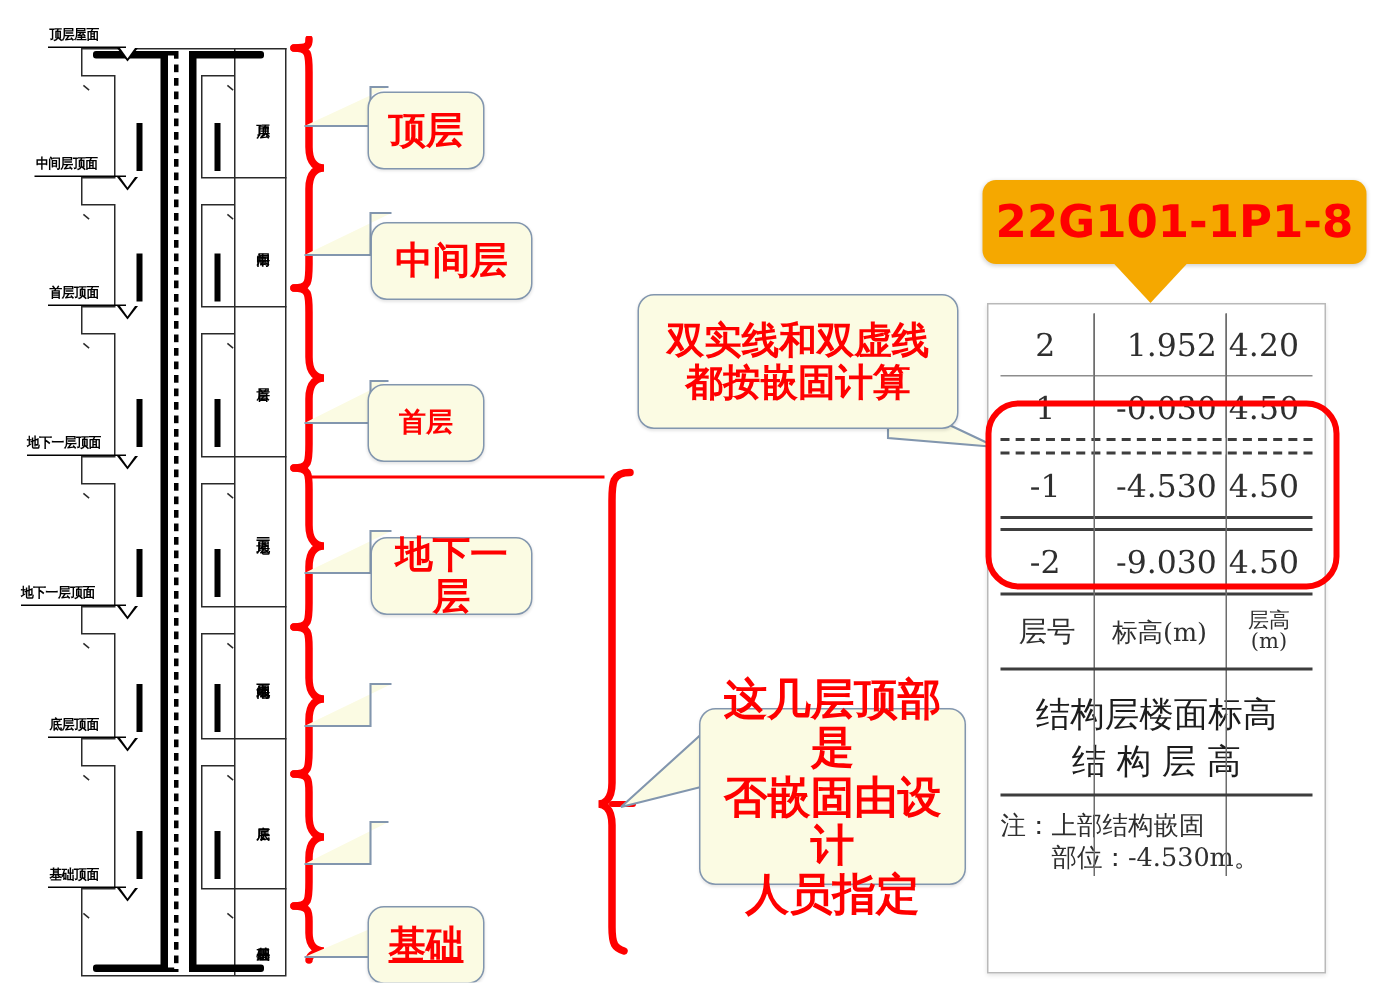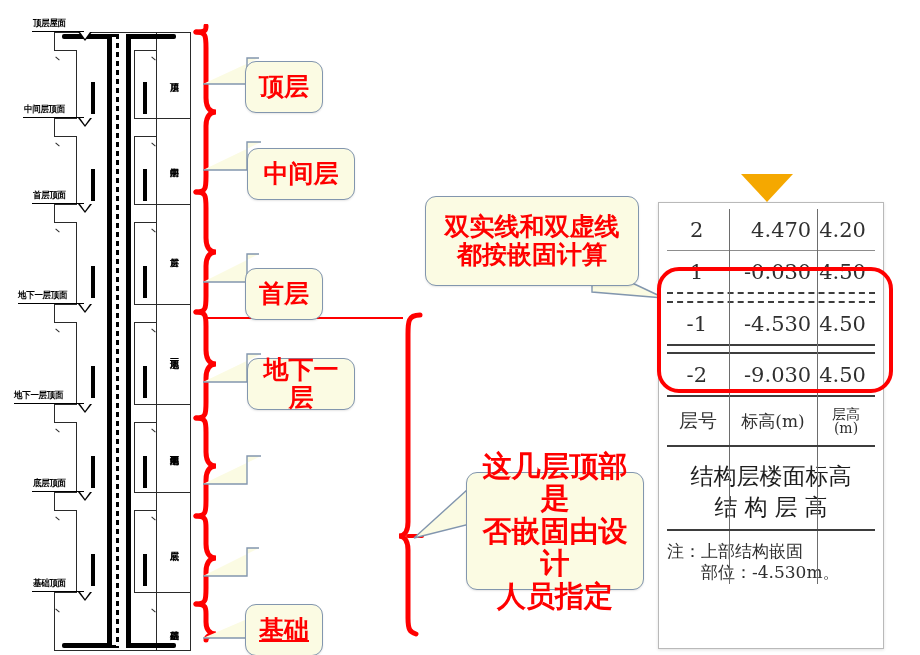--- a/index.html
+++ b/index.html
@@ -297,21 +297,21 @@
   <svg class="leader" style="left:203px;top:140px;width:62px;height:34px;">
     <path d="M0 30 L44 30 L44 2 L58 2"></path>
   </svg>
   <div class="bubble" style="left:247px;top:148px;width:106px;height:50px;font-size:25px;">
     <span class="txt">中间层</span>
   </div>
 
   <svg class="leader" style="left:203px;top:252px;width:60px;height:34px;">
     <path d="M0 30 L44 30 L44 2 L56 2"></path>
   </svg>
-  <div class="bubble" style="left:245px;top:268px;width:76px;height:50px;font-size:25px;">
+  <div class="bubble" style="left:245px;top:256px;width:76px;height:50px;font-size:18px;">
     <span class="txt">首层</span>
   </div>
 
   <svg class="leader" style="left:203px;top:352px;width:62px;height:34px;">
     <path d="M0 30 L44 30 L44 2 L58 2"></path>
   </svg>
   <div class="bubble" style="left:247px;top:358px;width:106px;height:50px;font-size:25px;">
     <span class="txt">地下一层</span>
   </div>
 
@@ -340,30 +340,33 @@
 
   <svg class="leader" style="left:412px;top:476px;width:72px;height:74px;">
     <path d="M66 4 L2 62 L66 46 Z"></path>
   </svg>
   <div class="bubble" style="left:466px;top:472px;width:176px;height:116px;font-size:29px;">
     <span class="txt">这几层顶部是
 否嵌固由设计
 人员指定</span>
   </div>
 
+  <div class="abs" id="badge">
+    <span class="btxt">22G101-1P1-8</span>
+  </div>
   <div class="abs" id="badge-tail"></div>
 
   <div class="abs" id="tablecard">
     <div id="tbl">
 
       <div class="trow">
         <div class="vsep a"></div>
         <div class="vsep b"></div>
         <div class="c1">2</div>
-        <div class="c2">4.470</div>
+        <div class="c2">1.952</div>
         <div class="c3">4.20</div>
       </div>
       <div class="hrule light"></div>
 
       <div class="trow">
         <div class="vsep a"></div>
         <div class="vsep b"></div>
         <div class="c1">1</div>
         <div class="c2">-0.030</div>
         <div class="c3">4.50</div>

